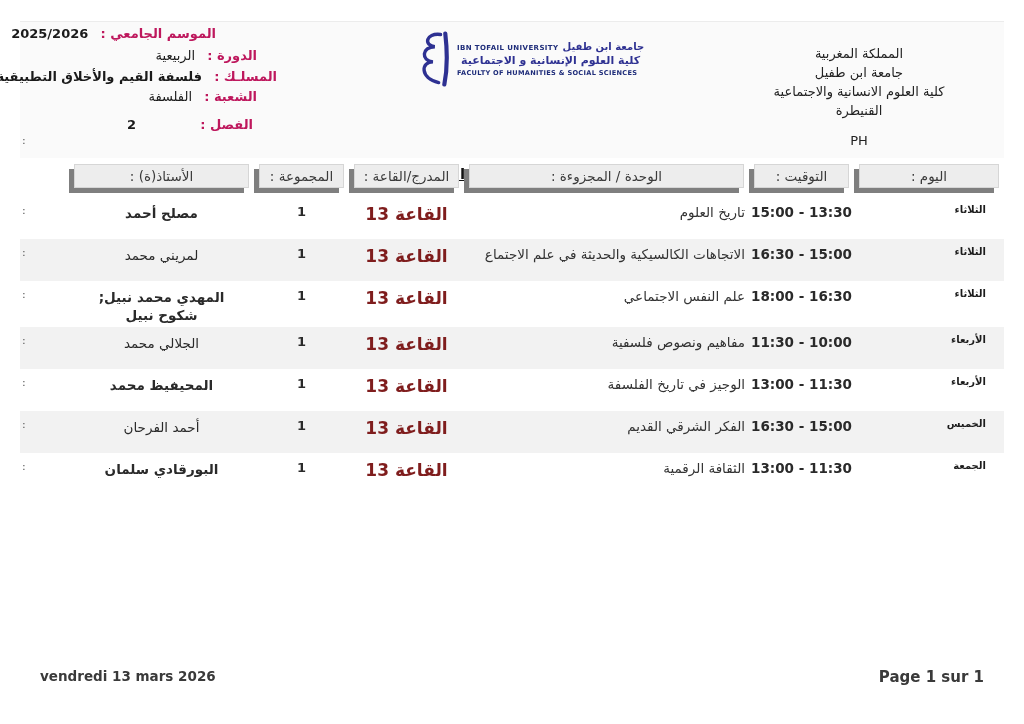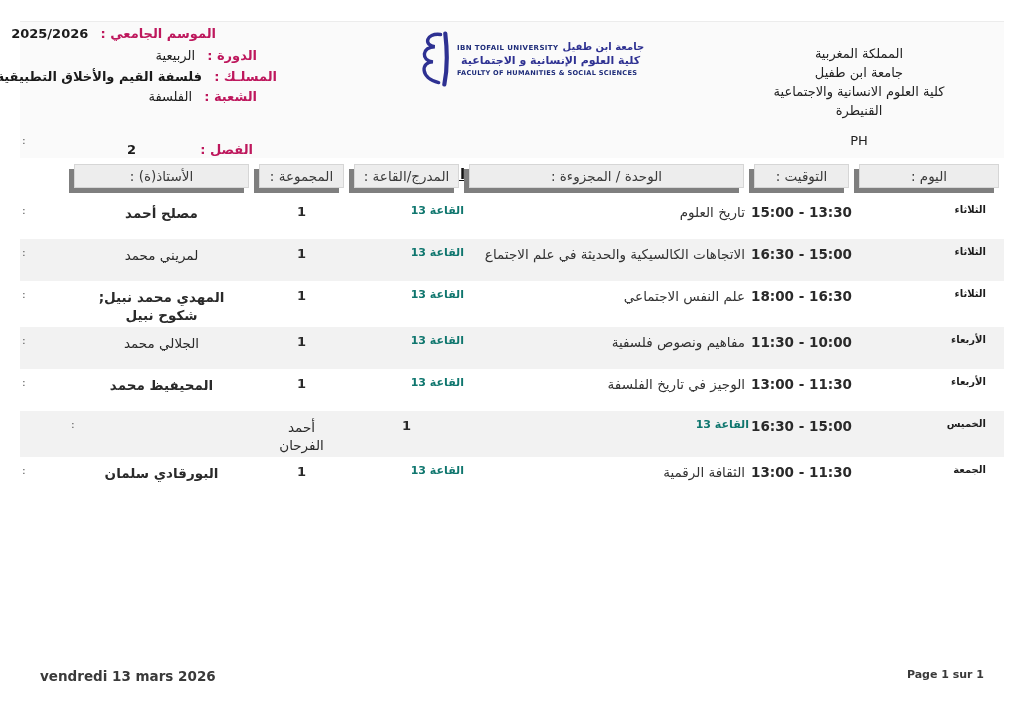--- a/index.html
+++ b/index.html
@@ -33,21 +33,21 @@
   
   .info-block{position:absolute;left:40px;top:24px;width:245px;direction:rtl;font-size:13px;white-space:nowrap;}
   .info-row{line-height:20px;}
   .info-row .lbl{font-weight:bold;color:#be185d;}
   .info-row .val{margin-right:8px;}
   .info-row .val.b{font-weight:bold;}
   .f1{padding-right:69px;margin-bottom:2px;}
   .f2{padding-right:28px;}
   .f3{padding-right:28px;}
   .f4{padding-right:8px;margin-top:1px;}
-  .f5{padding-right:32px;margin-top:33px;}
+  .f5{padding-right:32px;margin-top:8px;}
   .f5 .val{margin-right:60px;}
   
   .doc-title{
     position:absolute;left:408px;top:128px;width:140px;text-align:center;
     direction:rtl;font-size:15px;font-weight:bold;text-decoration:underline;color:#111;margin-top:37px;
   }
   
   .thead,.trow{
     display:grid;direction:rtl;
     grid-template-columns:150px 105px 285px 115px 95px 185px 1fr;
@@ -60,28 +60,28 @@
     box-shadow:-5px 5px 0 var(--shadow,#7f7f7f);
     display:flex;align-items:center;justify-content:center;
     font-size:13.5px;color:#3a3a3a;direction:rtl;white-space:nowrap;
   }
   .tbody{position:absolute;left:20px;top:197px;width:984px;}
   .trow{min-height:42px;align-items:start;padding:7px 0 3px;box-sizing:border-box;}
   .trow.striped{background:var(--stripe,#f2f2f2);}
   .c-day{font-weight:bold;font-size:10px;color:#1c1c1c;text-align:right;padding-right:18px;white-space:nowrap;}
   .c-time{font-weight:bold;font-size:13.5px;color:#2a2a2a;text-align:center;white-space:nowrap;}
   .c-unit{font-size:13.5px;color:#333;text-align:right;padding-right:4px;white-space:nowrap;}
-  .c-room{font-weight:bold;font-size:11px;color:#0f766e;white-space:nowrap;}
+  .c-room{font-weight:bold;font-size:17px;color:#7f1d1d;text-align:center;white-space:nowrap;}
   .c-group{font-weight:bold;font-size:13px;color:#2a2a2a;text-align:center;}
   .c-prof{font-size:13.5px;color:#2a2a2a;text-align:center;padding:0 10px;line-height:18px;}
   .c-prof.strong{font-weight:bold;}
   .c-ovf{font-size:11px;color:#555;text-align:left;direction:ltr;padding-left:2px;line-height:10px;margin-top:2px;}
   
   .footer-left{position:absolute;left:40px;top:668px;font-size:13.5px;font-weight:bold;color:#3a3a3a;}
-  .footer-right{position:absolute;right:40px;top:668px;font-size:11px;font-weight:bold;color:#3a3a3a;}
+  .footer-right{position:absolute;right:40px;top:668px;font-size:15px;font-weight:bold;color:#3a3a3a;}
 </style>
 </head>
 <body style="--brand: #2e3192; --band: #fafafa; --stripe: #f2f2f2; --headerbox: #ededed; --shadow: #7f7f7f;">
 
 <div class="header-band"></div>
 <span class="band-cut">:</span>
 
 <div class="inst-block">
   <div class="inst-line">المملكة المغربية</div>
   <div class="inst-line">جامعة ابن طفيل</div>
@@ -184,20 +184,21 @@
       <div class="c-time">11:30 - 13:00</div>
       <div class="c-unit">الوجيز في تاريخ الفلسفة</div>
       <div class="c-room">القاعة 13</div>
       <div class="c-group">1</div>
       <div class="c-prof strong">المحيفيظ محمد</div>
       <div class="c-ovf">:</div>
     </div>
     <div class="trow striped">
       <div class="c-day">الخميس</div>
       <div class="c-time">15:00 - 16:30</div>
+      <div class="c-unit">الفكر الشرقي القديم</div>
       <div class="c-room">القاعة 13</div>
       <div class="c-group">1</div>
       <div class="c-prof">أحمد الفرحان</div>
       <div class="c-ovf">:</div>
     </div>
     <div class="trow">
       <div class="c-day">الجمعة</div>
       <div class="c-time">11:30 - 13:00</div>
       <div class="c-unit">الثقافة الرقمية</div>
       <div class="c-room">القاعة 13</div>

